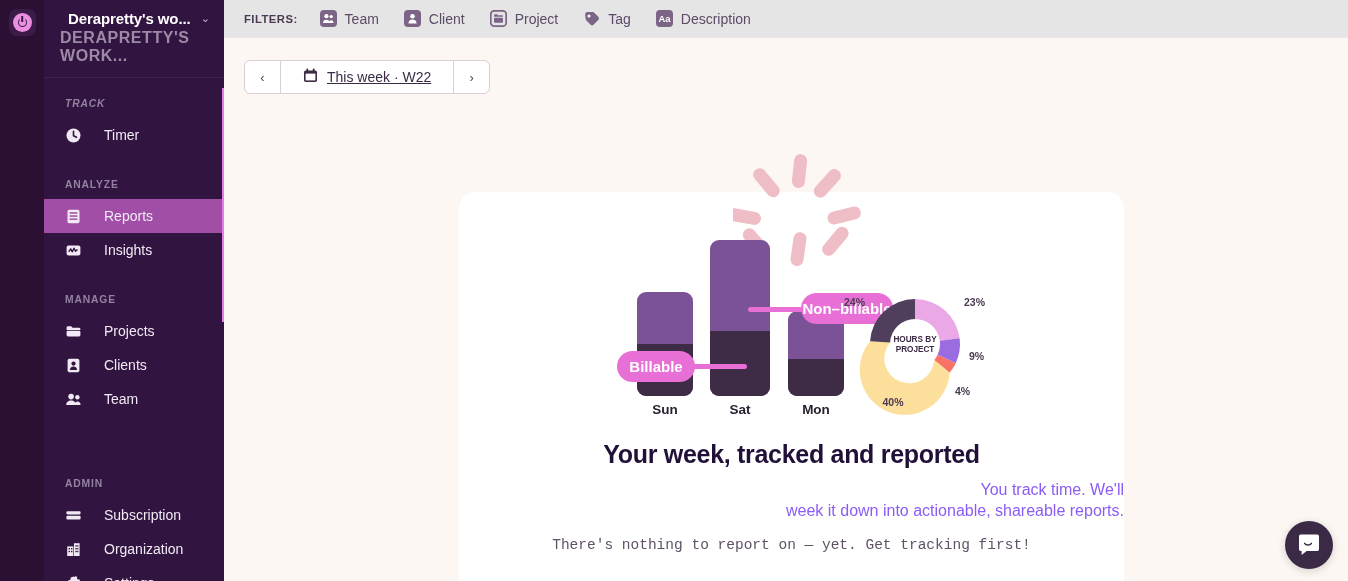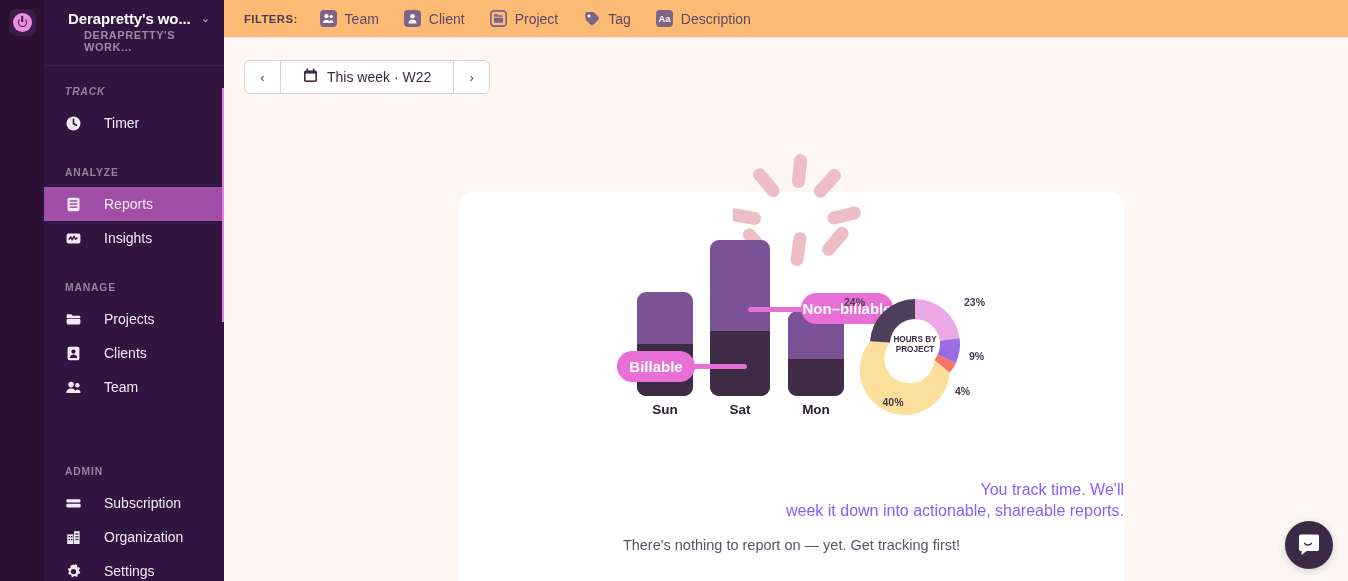--- a/index.html
+++ b/index.html
@@ -62,21 +62,21 @@
 
   
   .sidebar {
     position: absolute; left: 44px; top: 0; width: 180px; height: 581px;
     background: #321440; color: #fff;
   }
   .ws-head { padding: 10px 14px 12px 16px; border-bottom: 1px solid #3E1F4D; }
   .ws-title-row { display: flex; align-items: center; justify-content: space-between; }
   .ws-title { font-size: 15px; font-weight: bold; color: #ffffff; letter-spacing: -.1px; margin-left: 8px; }
   .chev { color: #C5B4CE; font-size: 11px; margin-left: 4px; }
-  .ws-sub { font-size: 11px; color: #9C8AA6; letter-spacing: .55px; margin-top: 2px; font-weight: 600; margin-left: 24px; }
+  .ws-sub { font-size: 16px; color: #9C8AA6; letter-spacing: .55px; margin-top: 2px; font-weight: 600; }
 
   .nav-section { font-size: 10.3px; letter-spacing: .85px; color: #9383A0; font-weight: 600; padding: 0 0 0 21px; }
   .sec-track { margin-top: 20px; font-style: italic; }
   .sec-analyze { margin-top: 27px; }
   .sec-manage { margin-top: 27px; }
   .sec-admin { margin-top: 27px; }
 
   .nav-item {
     display: flex; align-items: center; gap: 22px;
     height: 34px; padding-left: 21px; color: #F1EAF4;
@@ -87,21 +87,21 @@
   .nav-ico { width: 17px; height: 17px; flex: 0 0 17px; display:flex; align-items:center; justify-content:center; }
   .nav-ico svg { display: block; }
   .accent-line {
     position: absolute; right: 0; top: 88px; width: 2.5px; height: 234px;
     background: #E87BE8;
   }
 
   
   .filterbar {
     position: absolute; left: 224px; top: 0; width: 1124px; height: 38px;
-    background: #fdba74; display: flex; align-items: center; padding-left: 20px;
+    background: #e5e5e5; display: flex; align-items: center; padding-left: 20px;
     border-bottom: 1px solid #EDE6EA;
   }
   .filters-label { font-size: 11.3px; letter-spacing: .45px; color: #4A3A52; font-weight: 600; margin-right: 22px; }
   .filter-chip { display: flex; align-items: center; gap: 8px; margin-right: 25px; cursor: pointer; }
   .filter-chip .fname { font-size: 14px; color: #5C4A66; }
   .fico { width: 17px; height: 17px; flex: 0 0 17px; }
 
   
   .main {
     position: absolute; left: 224px; top: 38px; width: 1124px; height: 543px;
@@ -113,42 +113,42 @@
     background: #fff; overflow: hidden;
   }
   .dn-arrow {
     width: 36px; display: flex; align-items: center; justify-content: center;
     color: #57455F; font-size: 13px; cursor: pointer;
   }
   .dn-arrow.left { border-right: 1px solid #D9CFD5; }
   .dn-arrow.right { border-left: 1px solid #D9CFD5; }
   .dn-center {
     display: flex; align-items: center; gap: 9px; padding: 0 22px;
-    font-size: 14px; color: #3B2B44; cursor: pointer;
+    font-size: 14px; color: #3B2B44; cursor: pointer; text-decoration: underline;
   }
 
   
   .card {
     position: absolute; left: 235px; top: 154px; width: 665px; height: 430px;
     background: #ffffff; border-radius: 16px;
   }
   .burst { position: absolute; left: 274px; top: -40px; width: 130px; height: 120px; }
   .illus { position: absolute; left: 146px; top: 42px; width: 400px; height: 185px; }
 
   .headline {
     position: absolute; left: 0; top: 248px; width: 665px; text-align: center;
     font-size: 25px; font-weight: bold; color: #211038; letter-spacing: -.3px;
   }
   .sub {
     position: absolute; left: 0; top: 287px; width: 665px; text-align: right;
     font-size: 16px; color: #8b5cf6; line-height: 21px;
   }
   .nothing {
     position: absolute; left: 0; top: 345px; width: 665px; text-align: center;
-    font-size: 14.5px; color: #5F5266;
+    font-size: 14.5px; color: #5F5266; font-family: Liberation Mono, monospace;
   }
 
   
   .intercom {
     position: absolute; right: 15px; bottom: 12px; width: 48px; height: 48px;
     border-radius: 50%; background: #3A2A45; cursor: pointer;
     display: flex; align-items: center; justify-content: center;
     box-shadow: 0 2px 8px rgba(0,0,0,.16);
   }
 </style>
@@ -425,20 +425,21 @@
           <g font-family="Liberation Sans, sans-serif" font-size="10.5" fill="#4A3A52" font-weight="bold">
             <text x="49" y="-38" text-anchor="start">23%</text>
             <text x="54" y="16" text-anchor="start">9%</text>
             <text x="40" y="51" text-anchor="start">4%</text>
             <text x="-22" y="62" text-anchor="middle">40%</text>
             <text x="-50" y="-38" text-anchor="end">24%</text>
           </g>
         </g>
       </svg>
 
+      <div class="headline">Your week, tracked and reported</div>
       <div class="sub">
         <div>You track time. We'll</div>
         <div>week it down into actionable, shareable reports.</div>
       </div>
       <div class="nothing">There's nothing to report on — yet. Get tracking first!</div>
 
     </div>
   </div>
 
   <div class="intercom">

